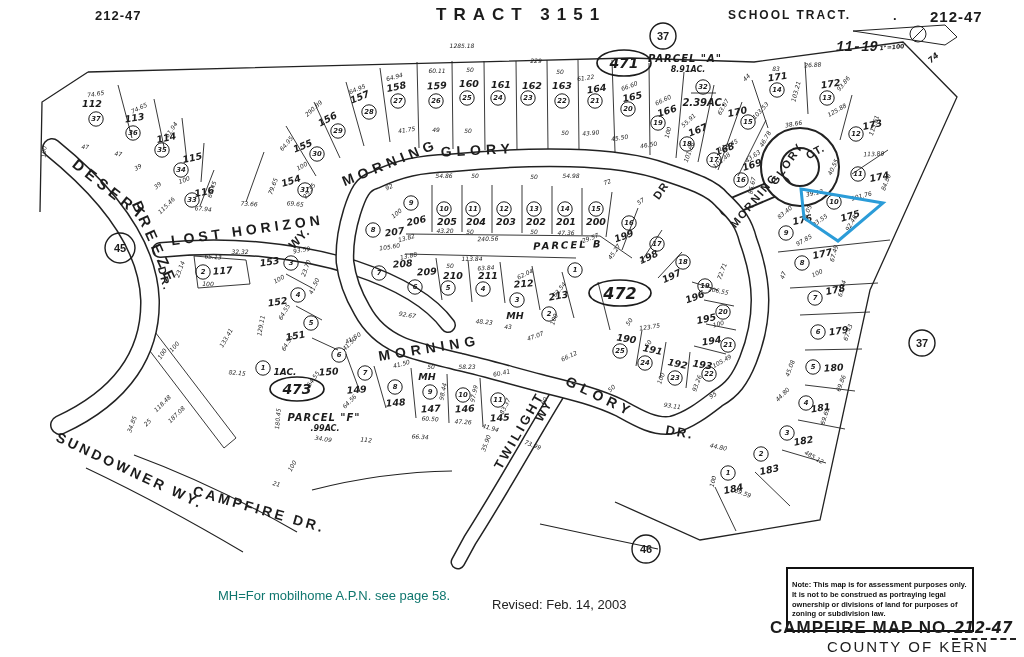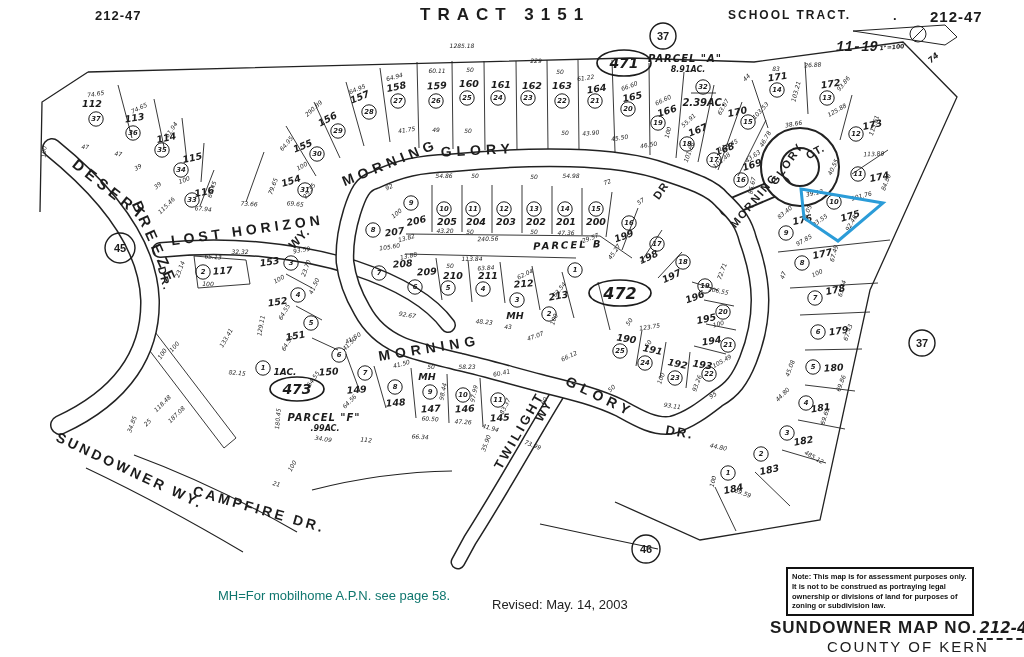--- a/index.html
+++ b/index.html
@@ -8,21 +8,21 @@
   .abs{position:absolute;white-space:nowrap;}
   #map-svg{position:absolute;left:0;top:0;}
   
   .code{font-size:13px;letter-spacing:1px;font-weight:bold;}
   .title{font-size:17px;letter-spacing:7px;font-weight:bold;}
   .school{font-size:12px;letter-spacing:2px;font-weight:bold;}
   .hand{font-family:Liberation Mono, monospace;font-style:italic;font-size:14px;font-weight:bold;margin-top:34px;}
   
   .mhnote{font-size:13px;color:#0f766e;}
   .revised{font-size:13px;color:#222;}
-  .notebox{width:176px;border:2px solid #111;padding:3px 4px;font-size:7.5px;font-weight:bold;
+  .notebox{width:176px;border:2px solid #111;padding:11px 4px;font-size:7.5px;font-weight:bold;
            line-height:1.3;white-space:normal;color:#111;}
   .assess{font-size:17px;font-weight:bold;letter-spacing:1px;}
   .assessno{font-family:"DejaVu Sans", sans-serif;font-style:italic;font-size:15px;font-weight:bold;
             border-bottom:2px dashed #222;padding:0 4px 1px 2px;}
   .county{font-size:15px;font-weight:normal;letter-spacing:2px;}
   
   text{fill:#1c1c1c;}
   .lot{font-family:"DejaVu Sans", sans-serif;font-style:italic;font-size:9.5px;font-weight:bold;}
   .dim{font-family:"DejaVu Sans", sans-serif;font-style:italic;font-size:6px;}
   .cnum{font-family:"DejaVu Sans", sans-serif;font-style:italic;font-size:6.8px;font-weight:bold;}
@@ -512,26 +512,26 @@
         <text x="325" y="430.8" text-anchor="middle" class="ptext" font-size="8">.99AC.</text>
         <text x="285" y="375.15" text-anchor="middle" class="ptext" font-size="9">1AC.</text>
         <text x="935" y="59.8" text-anchor="middle" class="ptext" font-size="8" transform="rotate(-40 935 59.8)">74</text>
         <text x="893" y="49.1" text-anchor="middle" class="ptext" font-size="6" transform="rotate(-5 893 49.1)">1"=100'</text>
       </g>
 
     <polygon id="highlight-parcel" points="801,189 883,203 838,241 804,218" fill="none" stroke-width="3" stroke="#2b9cd8"></polygon>
   </svg>
 
   <div class="abs code" style="left:95px;top:8px;">212-47</div>
-  <div class="abs title" style="left:420px;top:5px;">TRACT 3151</div>
+  <div class="abs title" style="left:436px;top:5px;">TRACT 3151</div>
   <div class="abs school" style="left:728px;top:8px;">SCHOOL TRACT.</div>
   <div class="abs hand" style="left:836px;top:5px;">11-19</div>
   <div class="abs code" style="left:893px;top:8px;">.</div>
   <div class="abs code" style="left:930px;top:8px;font-size:15px;">212-47</div>
 
   <div class="abs mhnote" style="left:218px;top:588px;">MH=For mobilhome A.P.N. see page 58.</div>
-  <div class="abs revised" style="left:492px;top:597px;">Revised: May. 14, 2003</div>
+  <div class="abs revised" style="left:492px;top:597px;">Revised: Feb. 14, 2003</div>
   <div class="abs notebox" style="left:786px;top:567px;">Note: This map is for assessment purposes only. It is not to be construed as portraying legal ownership or divisions of land for purposes of zoning or subdivision law.</div>
   <div class="abs" style="left:770px;top:618px;">
-    <span class="assess">SUNDOWNER MAP NO.</span><span class="assessno">212-47</span>
+    <span class="assess">CAMPFIRE MAP NO.</span><span class="assessno">212-47</span>
   </div>
   <div class="abs county" style="left:827px;top:638px;">COUNTY OF KERN</div>
 </div>
 
 </body></html>

